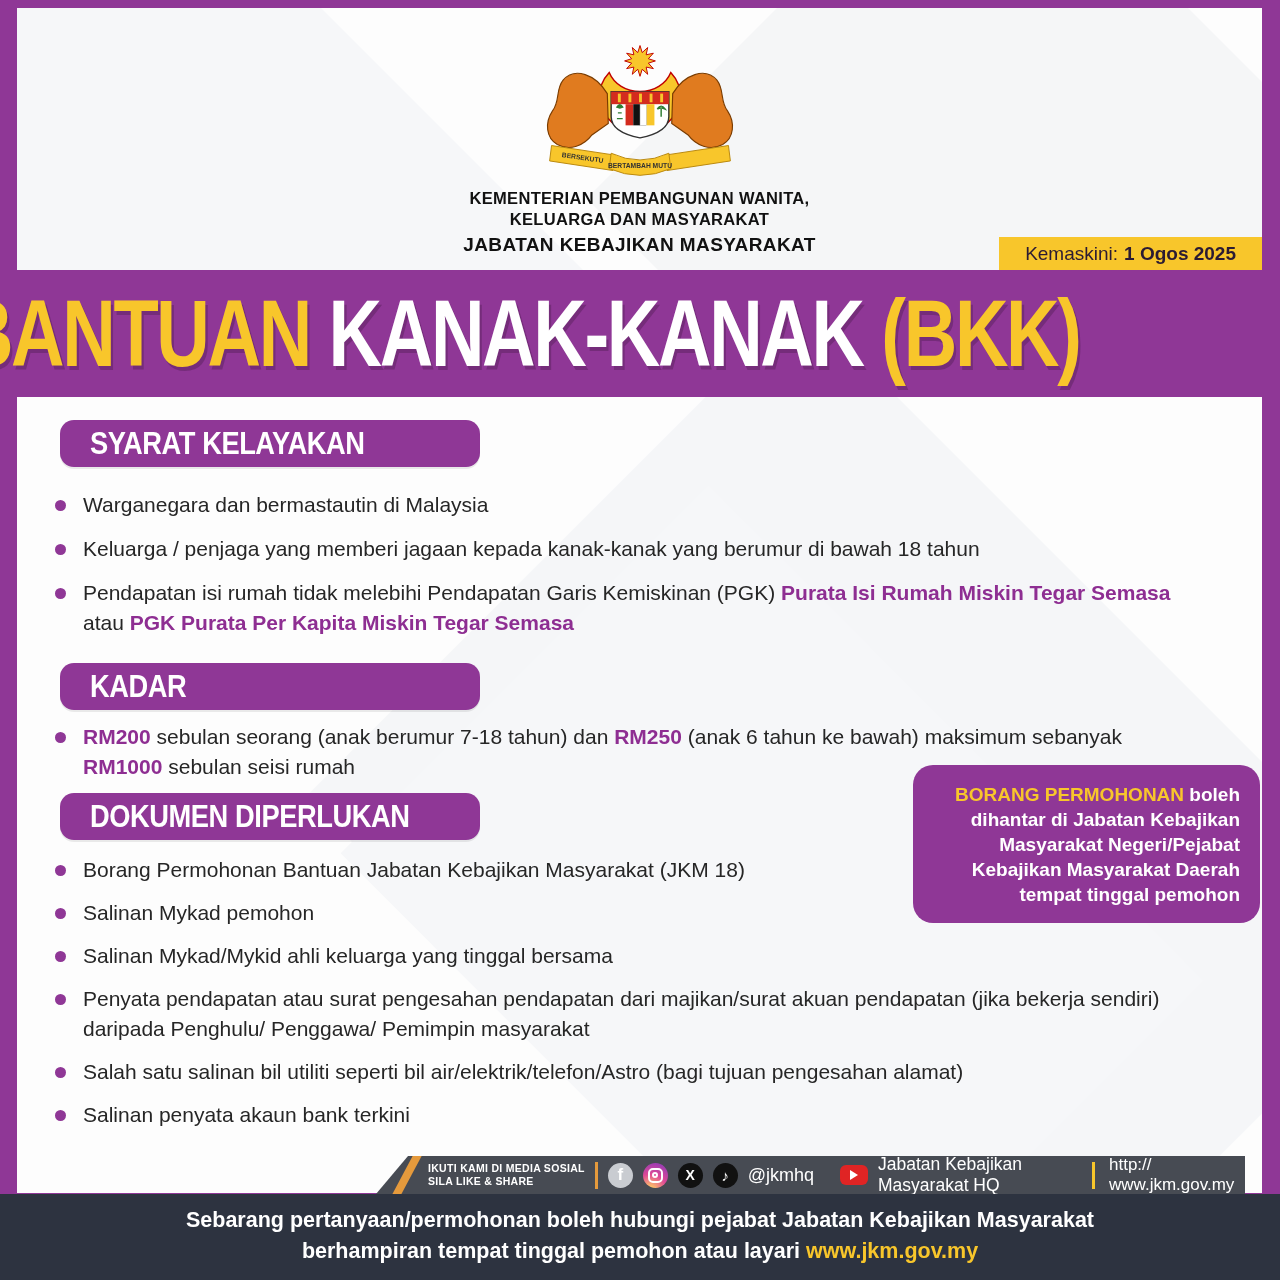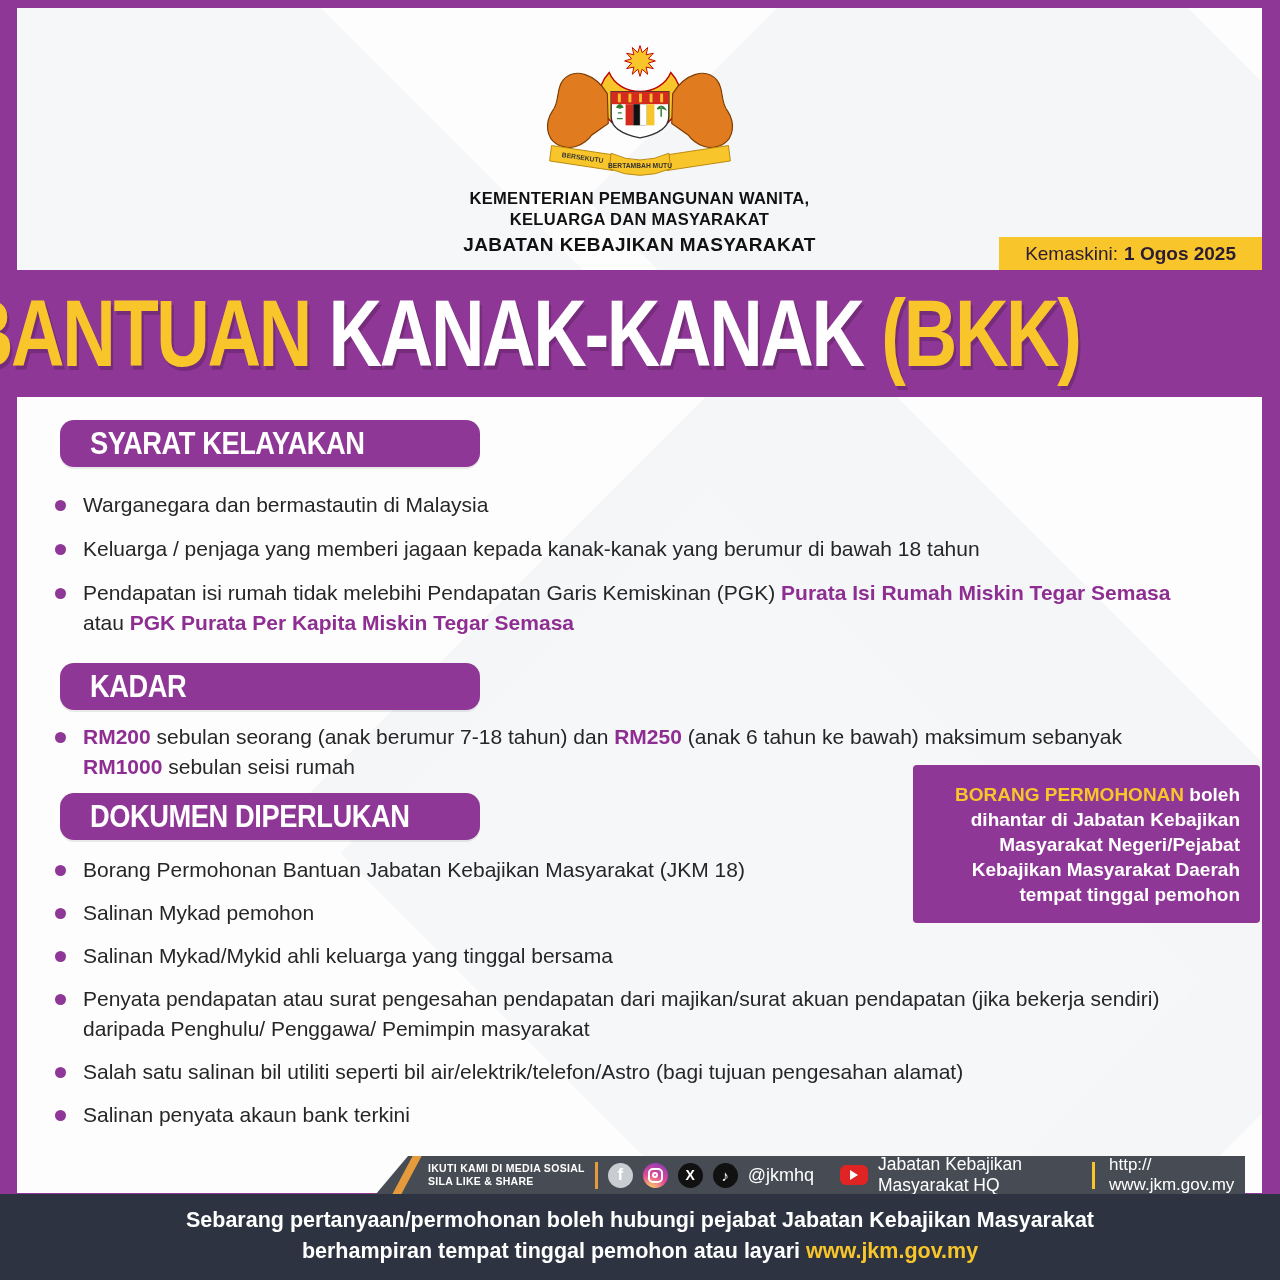--- a/index.html
+++ b/index.html
@@ -74,21 +74,21 @@
     background:var(--purple);
   }
   #list-syarat{top:93px;} #list-syarat li{margin-bottom:14px;}
   #list-kadar{top:325px;}
   #list-dokumen{top:458px;} #list-dokumen li{margin-bottom:13px;}
   .seg-em{color:var(--purple-text);font-weight:bold;}
 
   
   #side-box{
     position:absolute;left:896px;top:368px;width:347px;min-height:148px;
-    background:var(--purple);border-radius:4px;padding:17px 20px 16px 18px;
+    background:var(--purple);border-radius:20px;padding:17px 20px 16px 18px;
     color:#fff;font-size:19px;font-weight:bold;text-align:right;line-height:25px;
   }
   #side-box .seg-hl{color:var(--yellow);}
 
   
   #social-bar{
     position:absolute;left:376px;top:1156px;width:869px;height:38px;
     background:var(--bar-gray);clip-path:polygon(32px 0,100% 0,100% 100%,0 100%);
     display:flex;align-items:center;gap:10px;padding:0 10px 0 52px;color:#fff;
   }

